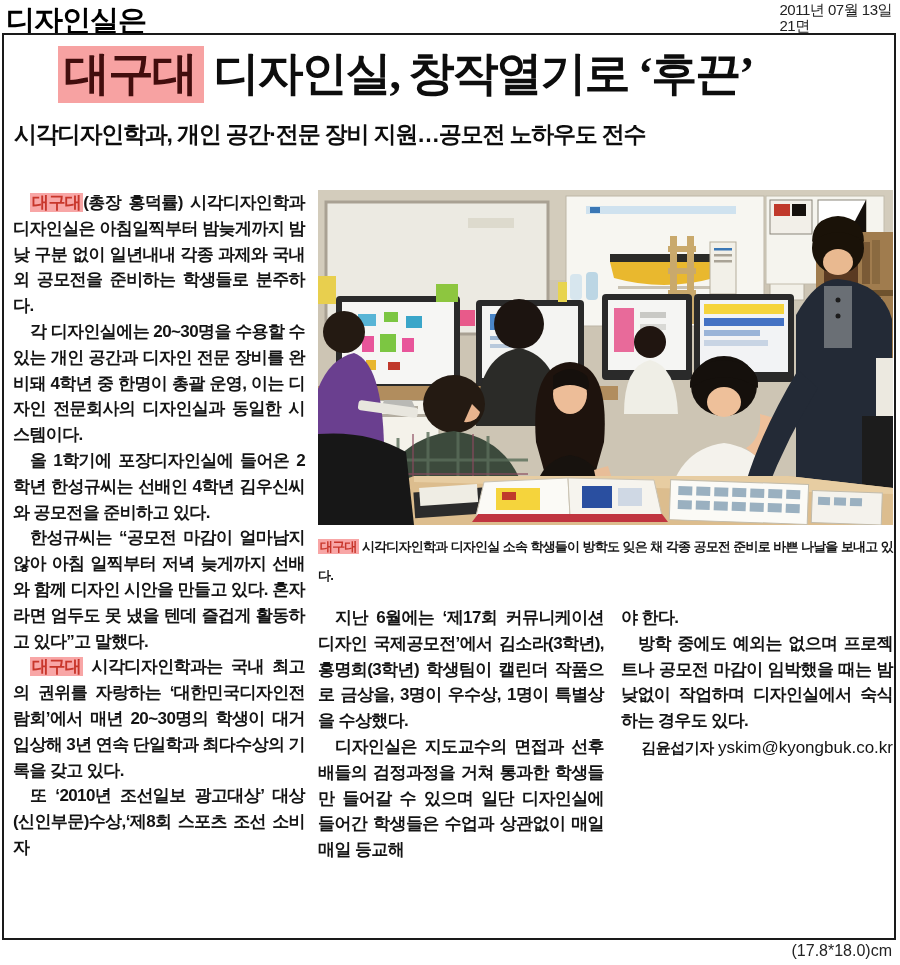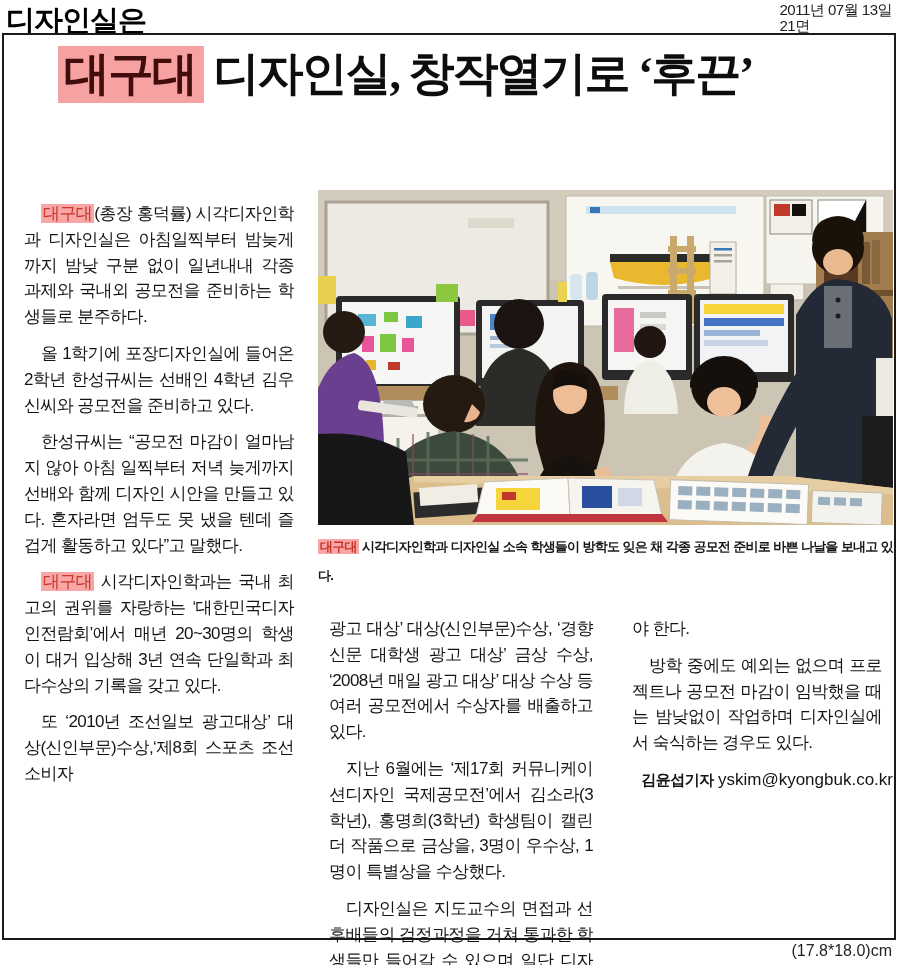--- a/index.html
+++ b/index.html
@@ -32,21 +32,21 @@
   }
   .subhead{
     position:absolute;left:10px;top:84px;font-size:23px;font-weight:700;
     letter-spacing:-1.2px;color:#0d0d0d;white-space:nowrap;
   }
   
   .bodycol{
     position:absolute;font-size:17px;line-height:25.8px;text-align:justify;
     letter-spacing:-0.6px;color:#141414;
   }
-  .bodycol p{margin:11px;}
+  .bodycol p{margin:0;font-weight:bold;}
   .bodycol p.indent{text-indent:17px;}
   .hl-body{background:#f8a6a6;color:#c8362b;padding:0 2px;}
   #col1{left:9px;top:155px;width:292px;}
   #col2{left:314px;top:570px;width:286px;}
   #col3{left:617px;top:570px;width:272px;}
   
   .photo{
     position:absolute;left:314px;top:155px;width:575px;height:335px;
     background:#cbc3b2;overflow:hidden;
   }
@@ -70,23 +70,25 @@
 <div class="masthead">디자인실은</div>
 <div class="dateblock">
   <div>2011년 07월 13일</div>
   <div>21면</div>
 </div>
 
 <div class="article-box">
 
   <div class="headline"><span class="hl-head">대구대</span><span> 디자인실, 창작열기로 ‘후끈’</span></div>
 
+  <div class="subhead">시각디자인학과, 개인 공간·전문 장비 지원…공모전 노하우도 전수</div>
 
   <div class="bodycol" id="col1">
     <p class="indent"><span class="hl-body">대구대</span><span>(총장 홍덕률) 시각디자인학과 디자인실은 아침일찍부터 밤늦게까지 밤낮 구분 없이 일년내내 각종 과제와 국내외 공모전을 준비하는 학생들로 분주하다.</span></p>
+    <p class="indent">각 디자인실에는 20~30명을 수용할 수 있는 개인 공간과 디자인 전문 장비를 완비돼 4학년 중 한명이 총괄 운영, 이는 디자인 전문회사의 디자인실과 동일한 시스템이다.</p>
     <p class="indent">올 1학기에 포장디자인실에 들어온 2학년 한성규씨는 선배인 4학년 김우신씨와 공모전을 준비하고 있다.</p>
     <p class="indent">한성규씨는 “공모전 마감이 얼마남지 않아 아침 일찍부터 저녁 늦게까지 선배와 함께 디자인 시안을 만들고 있다. 혼자라면 엄두도 못 냈을 텐데 즐겁게 활동하고 있다”고 말했다.</p>
     <p class="indent"><span class="hl-body">대구대</span><span> 시각디자인학과는 국내 최고의 권위를 자랑하는 ‘대한민국디자인전람회’에서 매년 20~30명의 학생이 대거 입상해 3년 연속 단일학과 최다수상의 기록을 갖고 있다.</span></p>
     <p class="indent">또 ‘2010년 조선일보 광고대상’ 대상(신인부문)수상,‘제8회 스포츠 조선 소비자</p>
   </div>
 
   <div class="photo">
     <svg width="575" height="335" viewBox="0 0 575 335">
 
       <rect x="0" y="0" width="575" height="335" fill="#cdc5b4"></rect>
@@ -321,21 +323,20 @@
         <rect x="500" y="304" width="12" height="8" fill="#9ab0c0"></rect>
         <rect x="516" y="304" width="12" height="8" fill="#9ab0c0"></rect>
         <rect x="532" y="304" width="12" height="8" fill="#9ab0c0"></rect>
       </g>
     </svg>
   </div>
 
   <div class="caption"><span class="hl-body">대구대</span><span> 시각디자인학과 디자인실 소속 학생들이 방학도 잊은 채 각종 공모전 준비로 바쁜 나날을 보내고 있다.</span></div>
 
   <div class="bodycol" id="col2">
-    <p>광고 대상’ 대상(신인부문)수상, ‘경향신문 대학생 광고 대상’ 금상 수상, ‘2008년 매일 광고 대상’ 대상 수상 등 여러 공모전에서 수상자를 배출하고 있다.</p>
     <p class="indent">지난 6월에는 ‘제17회 커뮤니케이션디자인 국제공모전’에서 김소라(3학년), 홍명희(3학년) 학생팀이 캘린더 작품으로 금상을, 3명이 우수상, 1명이 특별상을 수상했다.</p>
     <p class="indent">디자인실은 지도교수의 면접과 선후배들의 검정과정을 거쳐 통과한 학생들만 들어갈 수 있으며 일단 디자인실에 들어간 학생들은 수업과 상관없이 매일매일 등교해</p>
   </div>
 
   <div class="bodycol" id="col3">
     <p>야 한다.</p>
     <p class="indent">방학 중에도 예외는 없으며 프로젝트나 공모전 마감이 임박했을 때는 밤낮없이 작업하며 디자인실에서 숙식하는 경우도 있다.</p>
     <div class="byline"><span class="reporter">김윤섭기자</span> <span class="email">yskim@kyongbuk.co.kr</span></div>
   </div>
 

